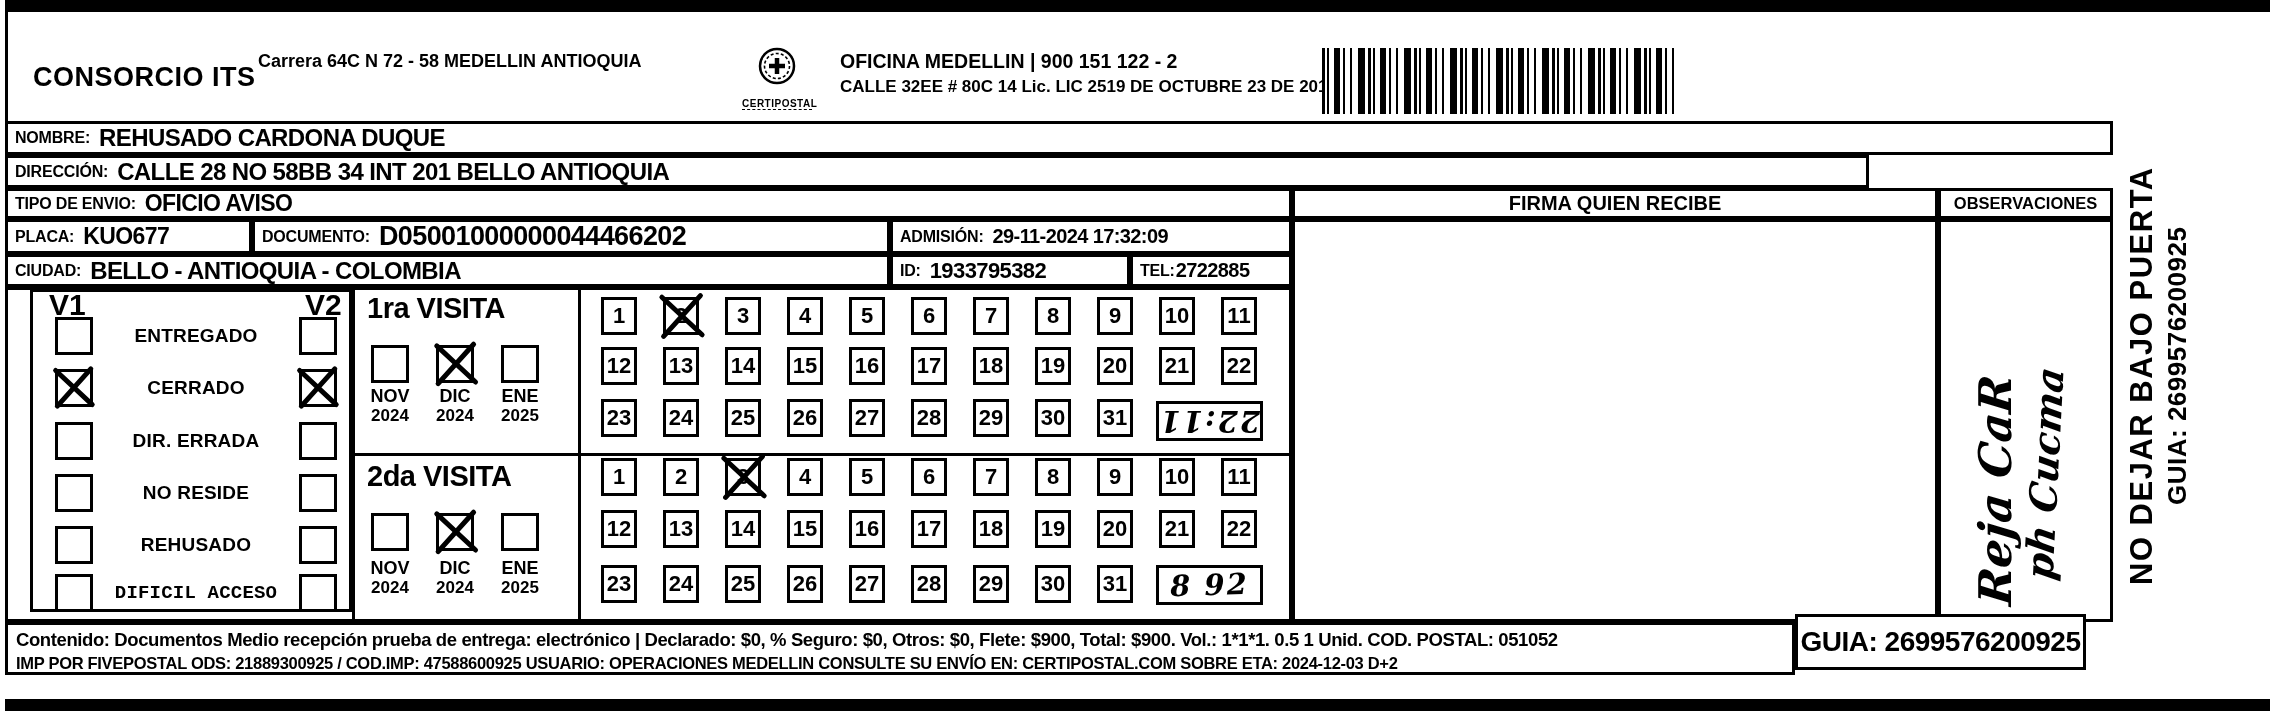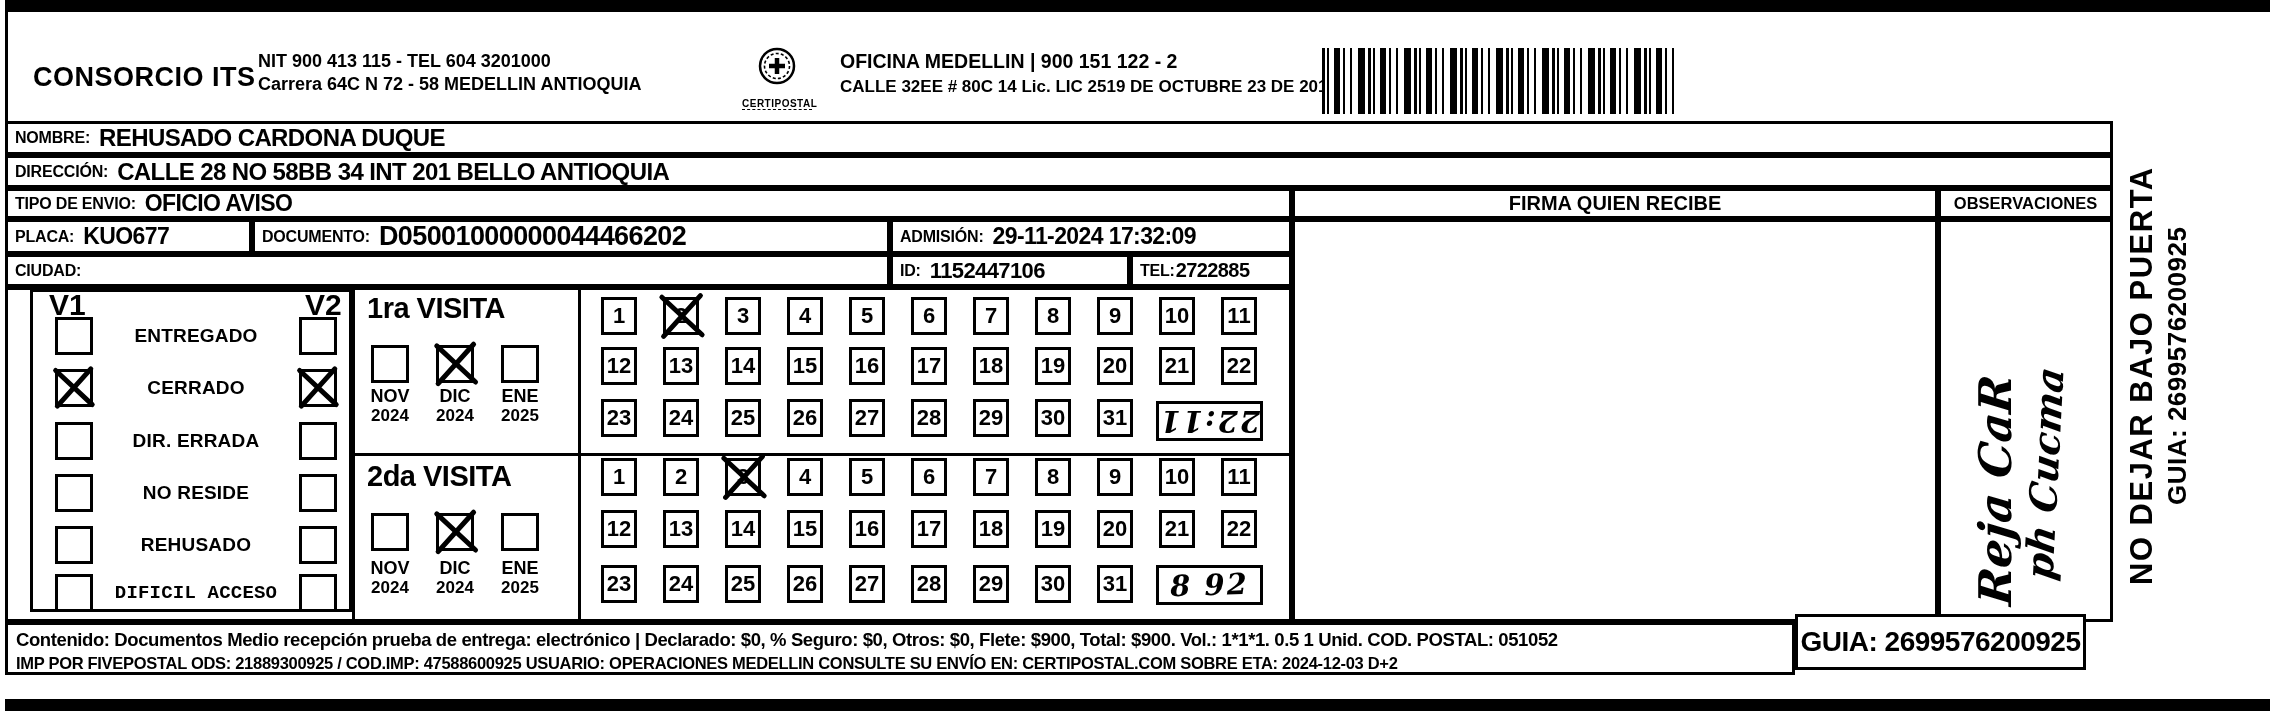--- a/index.html
+++ b/index.html
@@ -38,21 +38,20 @@
 <body>
 
 <div class="doc">
 
   <div class="bar" style="left:5px;top:0;width:2265px;height:12px;"></div>
   <div class="bar" style="left:5px;top:699px;width:2265px;height:12px;"></div>
   <div class="bar" style="left:5px;top:12px;width:3px;height:109px;"></div>
 
   <div class="abs" style="left:33px;top:62px;font-size:27px;font-weight:bold;letter-spacing:0.5px;">CONSORCIO ITS</div>
   <div class="abs" style="left:258px;top:50px;font-size:18px;font-weight:bold;line-height:23px;">
-    <div>NIT 900 413 115 - TEL 604 3201000</div>
     <div>Carrera 64C N 72 - 58 MEDELLIN ANTIOQUIA</div>
   </div>
 
   <div class="abs" style="left:742px;top:44px;width:70px;text-align:center;">
     <svg width="54" height="50" viewBox="0 0 54 50">
       <circle cx="27" cy="22" r="17" fill="none" stroke="#000" stroke-width="2.5"></circle>
       <circle cx="27" cy="22" r="12.5" fill="none" stroke="#000" stroke-width="1.6" stroke-dasharray="3 2.2"></circle>
       <path d="M19 22 h16 M27 14 v16" stroke="#000" stroke-width="4.5"></path>
     </svg>
     <div style="font-size:10px;font-weight:bold;letter-spacing:0.5px;border-bottom:1px dashed #000;">CERTIPOSTAL</div>
@@ -62,21 +61,21 @@
     <div style="font-size:19.5px;">OFICINA MEDELLIN | 900 151 122 - 2</div>
     <div style="font-size:17px;margin-top:4px;">CALLE 32EE # 80C 14 Lic. LIC 2519 DE OCTUBRE 23 DE 2015</div>
   </div>
 
   <div class="barcode"></div>
 
   <div class="cell frow" style="left:5px;top:121px;width:2108px;height:34px;">
     <span class="flabel">NOMBRE:</span>
     <span class="fvalue">REHUSADO CARDONA DUQUE</span>
   </div>
-  <div class="cell frow" style="left:5px;top:155px;width:2108px;height:33px;">
+  <div class="cell frow" style="left:5px;top:155px;width:1864px;height:33px;">
     <span class="flabel">DIRECCIÓN:</span>
     <span class="fvalue">CALLE 28 NO 58BB 34 INT 201 BELLO ANTIOQUIA</span>
   </div>
 
   <div class="cell hdrcell" style="left:1292px;top:188px;width:646px;height:31px;font-size:20px;">FIRMA QUIEN RECIBE</div>
   <div class="cell frow" style="left:5px;top:188px;width:1287px;height:31px;">
     <span class="flabel">TIPO DE ENVIO:</span>
     <span class="fvalue" style="font-size:23px;">OFICIO AVISO</span>
   </div>
   <div class="cell hdrcell" style="left:1938px;top:188px;width:175px;height:31px;font-size:16.5px;">OBSERVACIONES</div>
@@ -84,29 +83,30 @@
   <div class="cell frow" style="left:5px;top:219px;width:247px;height:35px;">
     <span class="flabel">PLACA:</span>
     <span class="fvalue" style="font-size:23px;">KUO677</span>
   </div>
   <div class="cell frow" style="left:252px;top:219px;width:638px;height:35px;">
     <span class="flabel">DOCUMENTO:</span>
     <span class="fvalue" style="font-size:27px;">D05001000000044466202</span>
   </div>
   <div class="cell frow" style="left:890px;top:219px;width:402px;height:35px;">
     <span class="flabel">ADMISIÓN:</span>
-    <span class="fvalue" style="font-size:23px;">29-11-2024 17:32:09</span>
+    <span class="fvalue" style="font-size:20px;">29-11-2024 17:32:09</span>
   </div>
 
   <div class="cell frow" style="left:5px;top:254px;width:885px;height:33px;">
     <span class="flabel">CIUDAD:</span>
+    <span class="fvalue">BELLO - ANTIOQUIA - COLOMBIA</span>
   </div>
   <div class="cell frow" style="left:890px;top:254px;width:240px;height:33px;">
     <span class="flabel">ID:</span>
-    <span class="fvalue" style="font-size:22px;">1152447106</span>
+    <span class="fvalue" style="font-size:22px;">1933795382</span>
   </div>
   <div class="cell frow" style="left:1130px;top:254px;width:162px;height:33px;gap:1px;">
     <span class="flabel">TEL:</span>
     <span class="fvalue" style="font-size:20px;">2722885</span>
   </div>
 
   <div class="cell" style="left:1292px;top:219px;width:646px;height:403px;"></div>
   <div class="cell" style="left:1938px;top:219px;width:175px;height:403px;">
     <div class="rotccw hand" style="left:28px;top:380px;transform:rotate(-90deg) skewX(-6deg);transform-origin:left top;">
       <div style="font-size:45px;">Reja CaR</div>

